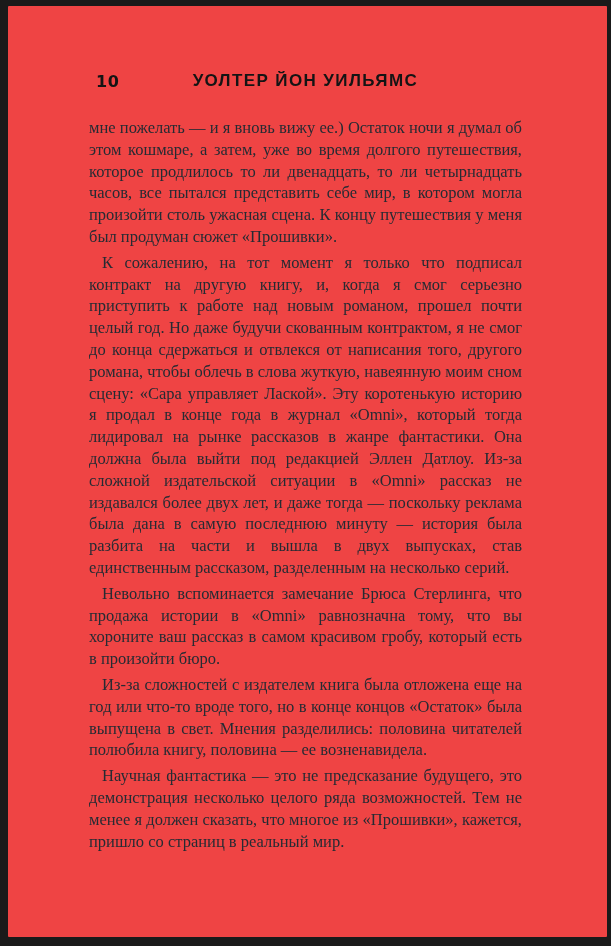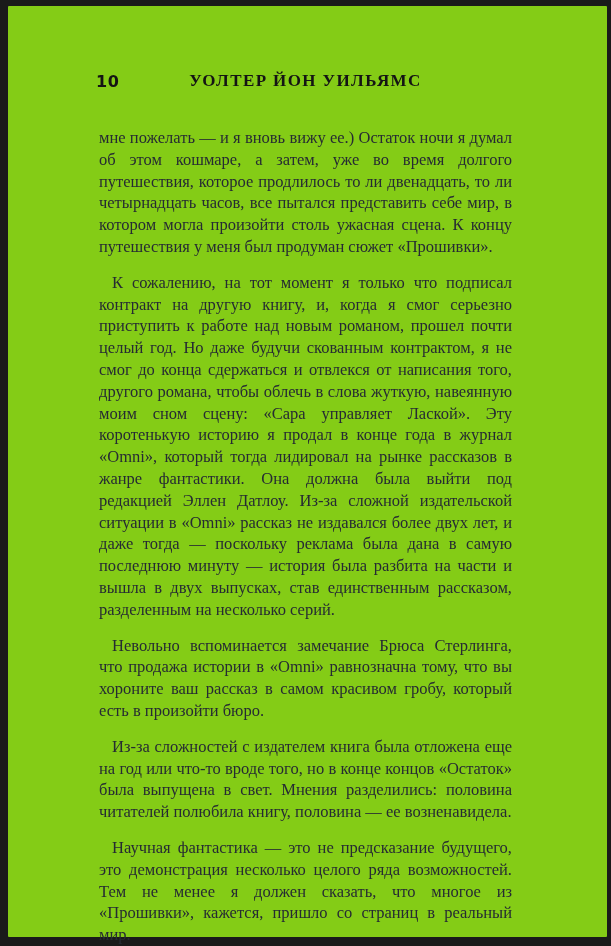--- a/index.html
+++ b/index.html
@@ -13,61 +13,61 @@
     background: #1a1a1a;
     overflow: hidden;
     font-family: "Liberation Serif", serif;
   }
   .page {
     position: absolute;
     top: 6px;
     left: 8px;
     width: 599px;
     height: 931px;
-    background: #84cc16;
+    background: #ef4444;
     border-radius: 1px;
   }
   .folio {
     position: absolute;
     top: 66px;
     left: 88px;
     font-family: "DejaVu Sans", sans-serif;
     font-weight: 700;
     font-size: 16px;
     letter-spacing: 0.5px;
     color: #141414;
   }
   .running-head {
     position: absolute;
     top: 65px;
     left: 77px;
     width: 441px;
     text-align: center;
-    font-family: Liberation Serif, serif;
+    font-family: Liberation Sans, sans-serif;
     font-weight: 700;
     font-size: 17px;
     letter-spacing: 1.4px;
     color: #141414;
     white-space: nowrap;
   }
   .body-text {
     position: absolute;
     top: 107px;
     left: 77px;
     width: 441px;
     text-align: justify;
     font-family: "Liberation Serif", serif;
     font-size: 16.5px;
     line-height: 21.8px;
     color: #262b33;
     hyphens: auto;
     -webkit-hyphens: auto;
   }
   .body-text p {
-    margin: 14px;
+    margin: 4px;
     padding: 0;
     text-indent: 13px;
   }
   .body-text p.first {
     text-indent: 0;
   }
 </style>
 </head>
 <body>
 

